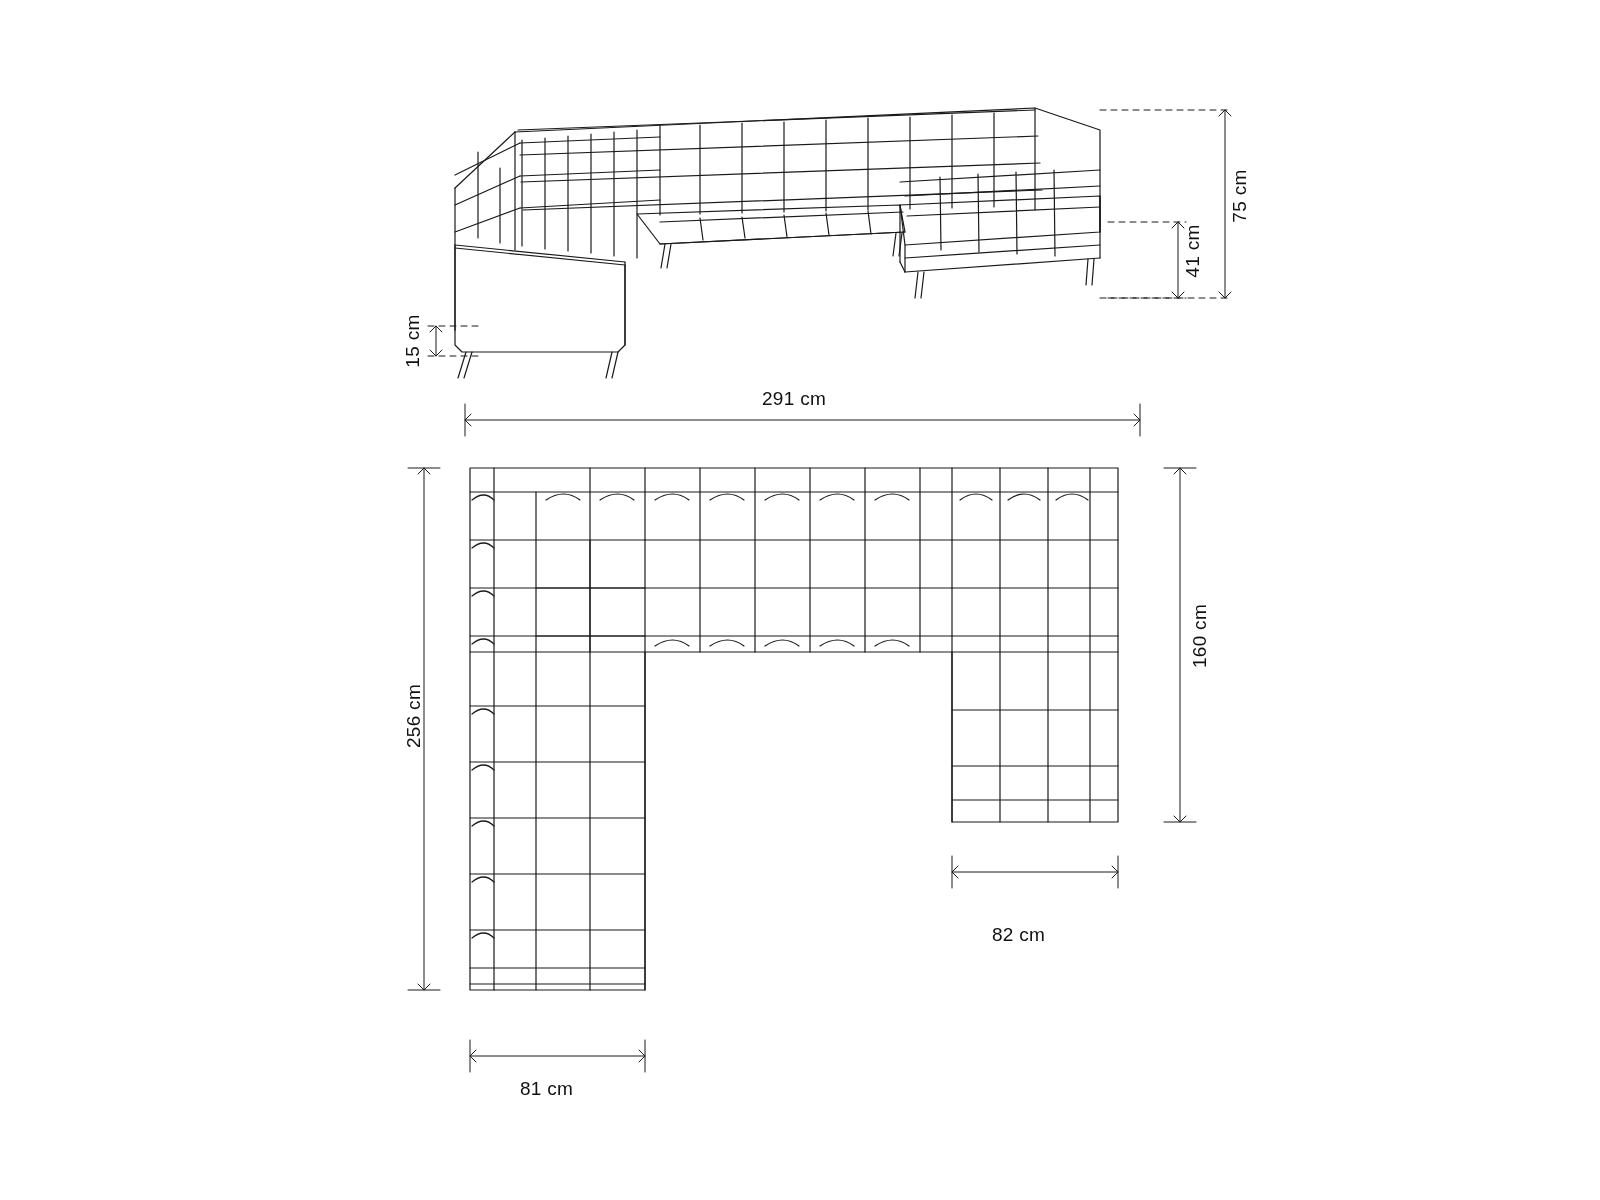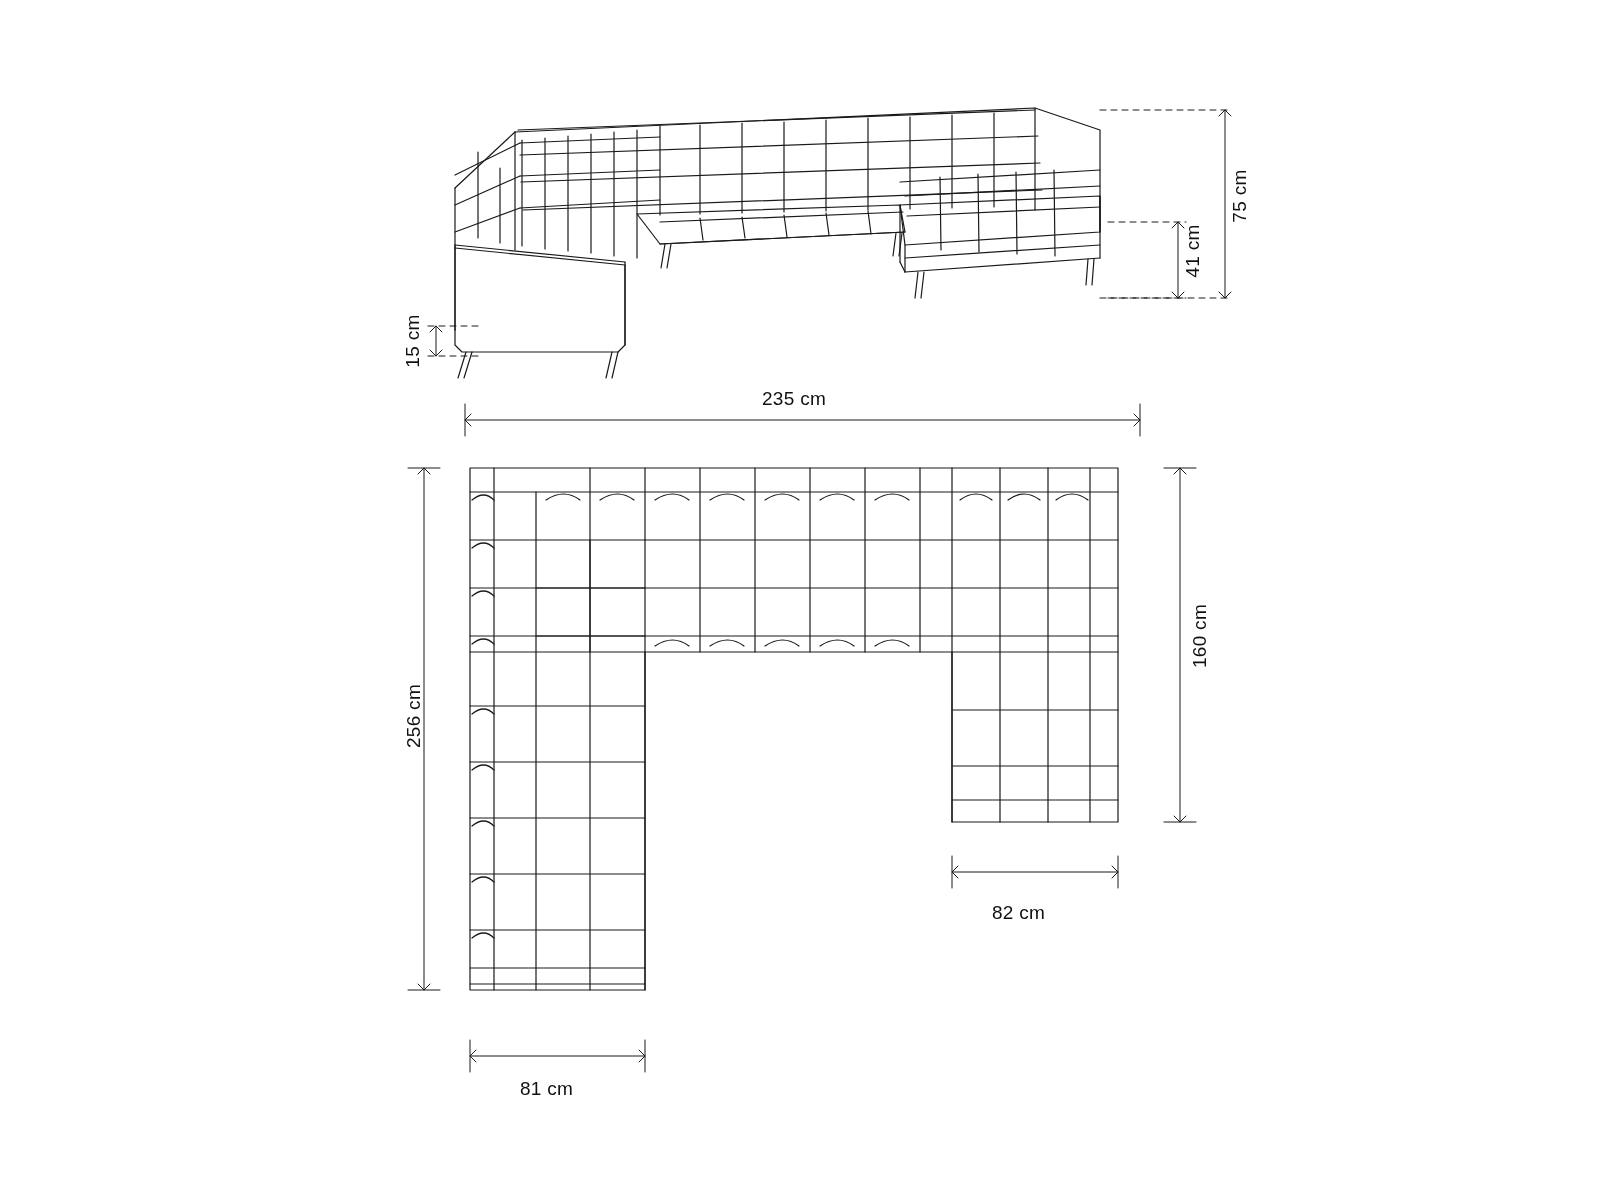--- a/index.html
+++ b/index.html
@@ -262,23 +262,23 @@
 
     </g>
   </svg>
 
   <div class="dim-label vert" style="left: 1213px; top: 185px;">75 cm</div>
 
   <div class="dim-label vert" style="left: 1166px; top: 240px;">41 cm</div>
 
   <div class="dim-label vert" style="left: 386px; top: 330px;">15 cm</div>
 
-  <div class="dim-label" style="left: 762px; top: 388px;">235 cm</div>
+  <div class="dim-label" style="left: 762px; top: 388px;">291 cm</div>
 
   <div class="dim-label vert" style="left: 382px; top: 705px;">256 cm</div>
 
   <div class="dim-label vert" style="left: 1168px; top: 625px;">160 cm</div>
 
-  <div class="dim-label" style="left: 992px; top: 902px;">82 cm</div>
+  <div class="dim-label" style="left: 992px; top: 924px;">82 cm</div>
 
   <div class="dim-label" style="left: 520px; top: 1078px;">81 cm</div>
 
 </div>
 
 </body></html>

